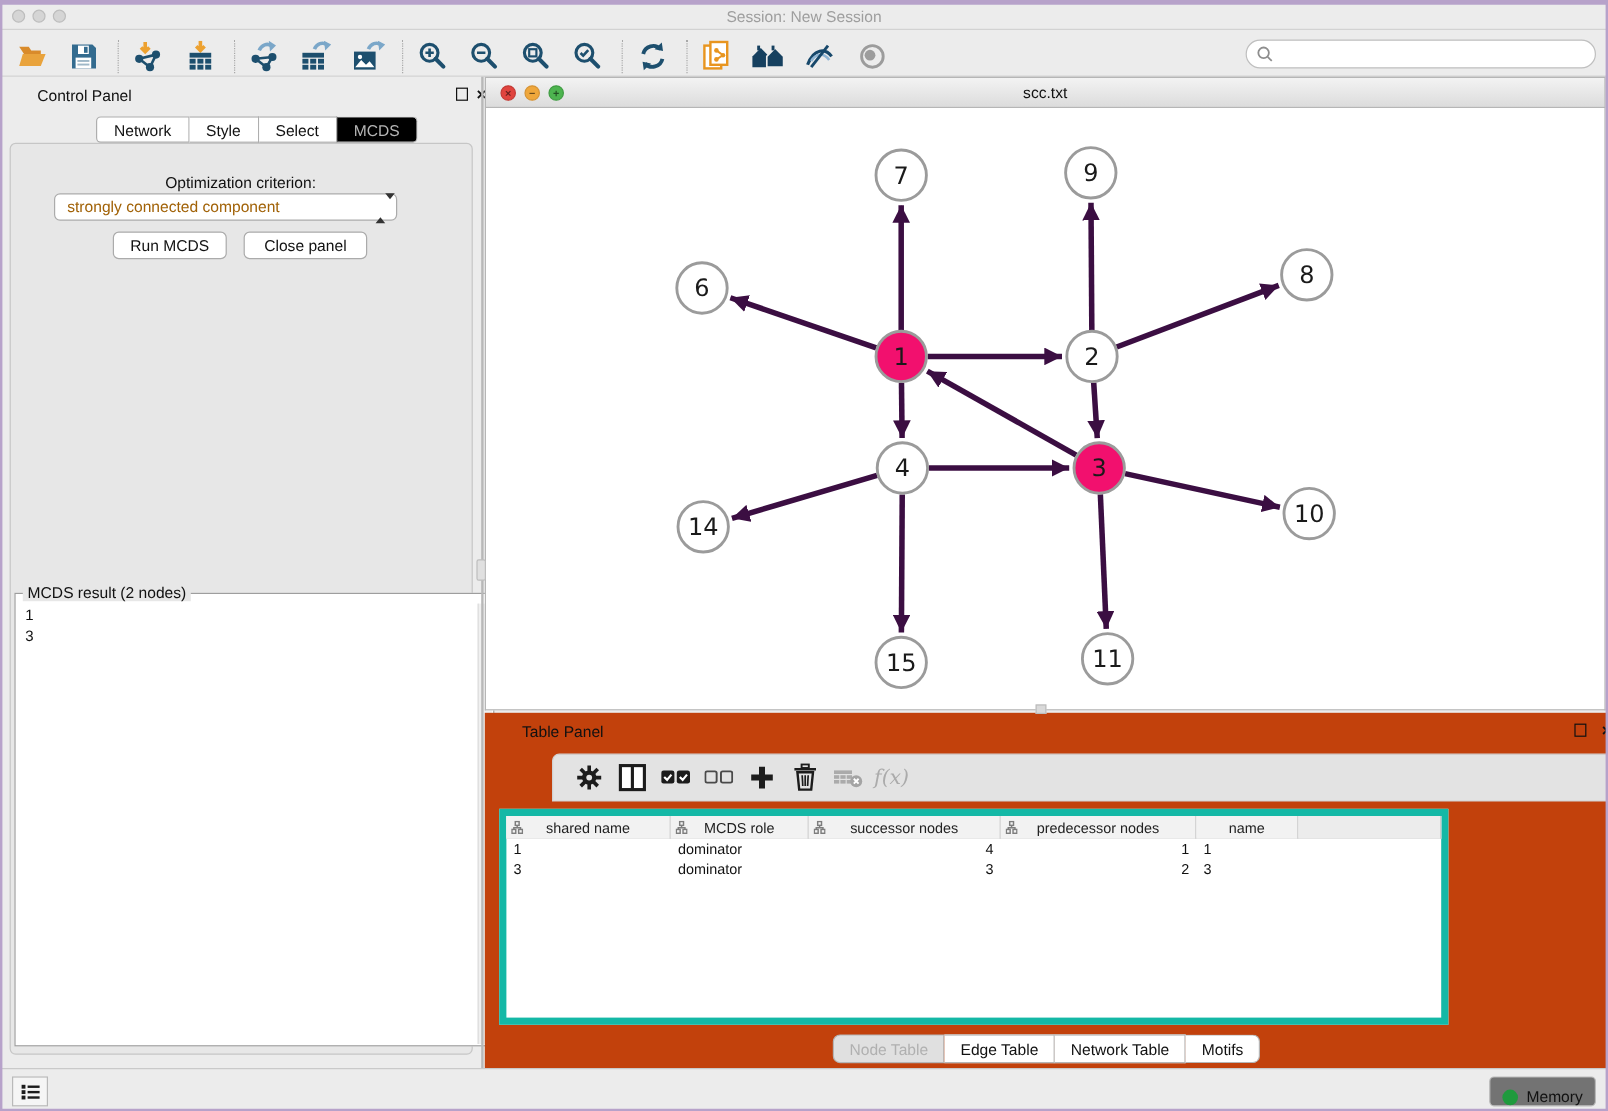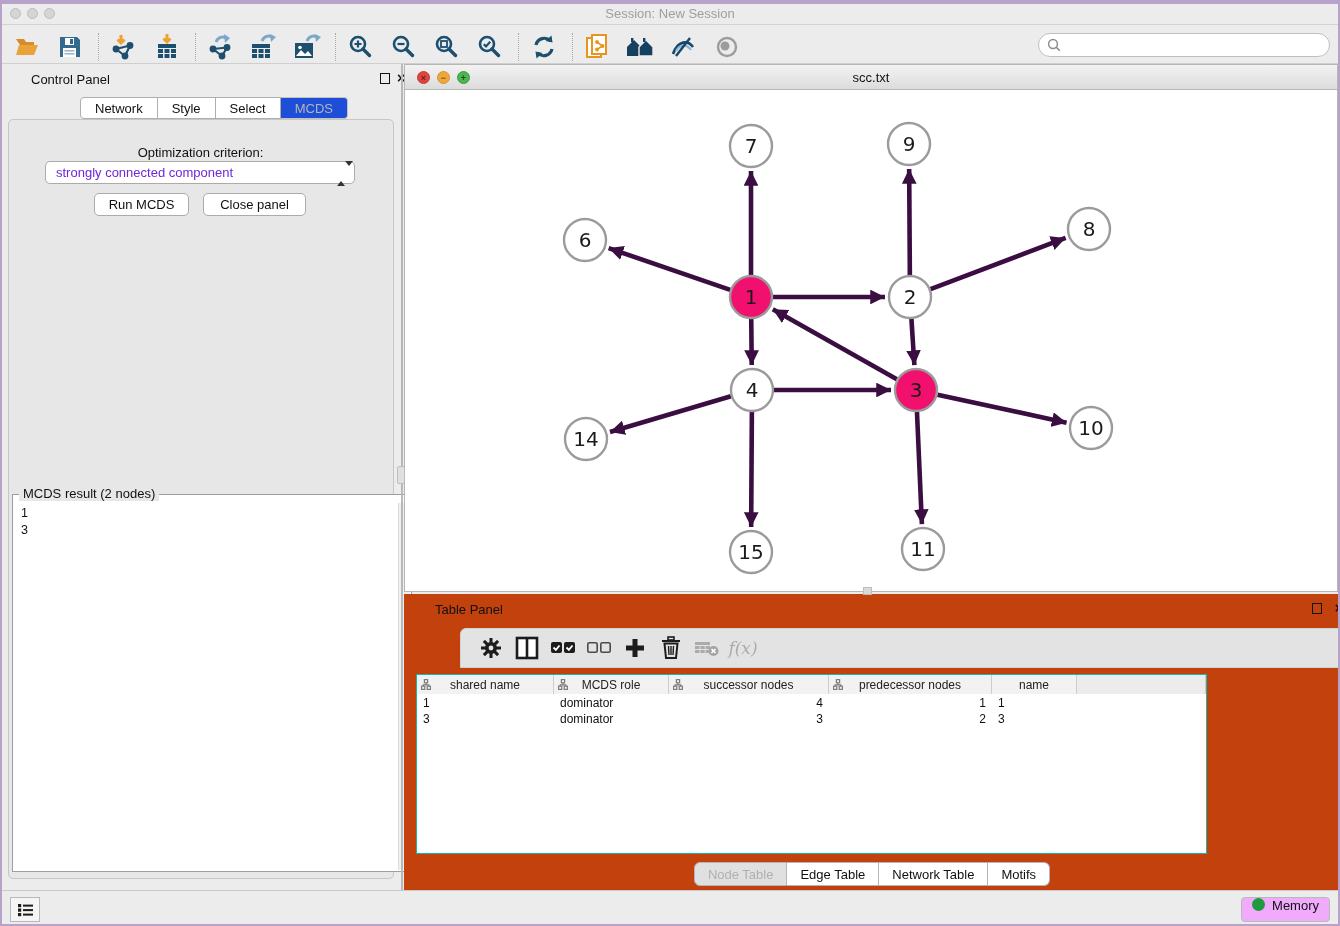--- a/index.html
+++ b/index.html
@@ -23,24 +23,24 @@
   
   .control-panel { position:absolute; left:0; top:64px; width:401px; height:826px; background:#ececec; }
   .panel-head { position:absolute; left:0; top:0; width:100%; height:30px;margin-left:19px; }
   .panel-title { position:absolute; left:12px; top:8px; font-size:13px; color:#111; }
   .float-ico { position:absolute; width:10px; height:11px; border:1.5px solid #111; top:9px; }
   .close-x { position:absolute; top:6px; font-size:14px; font-weight:bold; color:#111; line-height:16px; }
   .cp-tabs { position:absolute; left:80px; top:33px; height:22px; display:flex; z-index:5; }
   .cp-tab { height:22px; padding:0 14px; background:#fff; border:1px solid #aeaeae; border-left:none; font-size:13px; display:flex; align-items:center; color:#111; }
   .cp-tab:first-child { border-left:1px solid #aeaeae; border-radius:4px 0 0 4px; }
   .cp-tab:last-child { border-radius:0 4px 4px 0; }
-  .cp-tab.selected { background:#1d4ed8; color:#b5b5b5; border-color:#c2c2c2; }
+  .cp-tab.selected { background:#000000; color:#b5b5b5; border-color:#c2c2c2; }
   .cp-box { position:absolute; left:8px; top:55px; width:386px; height:760px; background:#e7e7e7; border:1px solid #c6c6c6; border-radius:5px; }
   .opt-label { position:absolute; left:0; width:100%; top:81px; text-align:center; font-size:13px; color:#111; }
-  .opt-select { position:absolute; left:45px; top:97px; width:310px; height:23px; background:#fff; border:1px solid #ababab; border-radius:5px; font-size:13px; display:flex; align-items:center; padding:0 10px; color:#6d28d9; }
+  .opt-select { position:absolute; left:45px; top:97px; width:286px; height:23px; background:#fff; border:1px solid #ababab; border-radius:5px; font-size:13px; display:flex; align-items:center; padding:0 10px; color:#a16207; }
   .opt-arrows { position:absolute; right:8px; top:4px; width:9px; height:15px; }
   .opt-arrows .up { width:0;height:0;border-left:4.5px solid transparent;border-right:4.5px solid transparent;border-bottom:5px solid #333; margin-bottom:3px;}
   .opt-arrows .dn { width:0;height:0;border-left:4.5px solid transparent;border-right:4.5px solid transparent;border-top:5px solid #333;}
   .cp-btn { position:absolute; top:129px; height:23px; background:#fff; border:1px solid #ababab; border-radius:5px; font-size:13px; color:#111; display:flex; align-items:center; justify-content:center; }
   .mcds-fieldset { position:absolute; left:12px; top:430px; width:400px; height:378px; border:1px solid #9e9e9e; background:#fff; }
   .mcds-legend { position:absolute; left:6px; top:-9px; background:#e7e7e7; padding:0 4px; font-size:13px; color:#111; }
   .mcds-text { position:absolute; left:1px; top:8px; right:13px; bottom:1px; background:#fff; font-size:12.5px; line-height:16.5px; padding:2px 7px; white-space:pre; color:#111; }
   .mcds-scroll { position:absolute; top:8px; right:1px; bottom:1px; width:12px; background:#f0f0f0; border-left:1px solid #dcdcdc; }
 
   .v-divider { position:absolute; left:401px; top:64px; width:2px; height:826px; background:#b8b8b8; }
@@ -52,37 +52,37 @@
   .light { position:absolute; top:6px; width:13px; height:13px; border-radius:50%; text-align:center; font-size:9px; font-weight:bold; line-height:13px; color:rgba(0,0,0,.55); }
   .net-title { position:absolute; left:0; right:0; top:5px; text-align:center; font-size:13px; color:#111; }
   .net-canvas { position:absolute; left:0; top:26px; width:934px; height:502px; background:#fff; border:1px solid #b6b6b6; border-top:none; }
   .hscroll-handle { position:absolute; left:458px; bottom:-4px; width:9px; height:8px; background:#d9d9d9; border:1px solid #bdbdbd; z-index:5;}
 
   
   .table-panel { position:absolute; left:404px; top:594px; width:936px; height:296px; background:#c2410c; }
   .tp-toolbar { position:absolute; left:12px; top:34px; width:916px; height:40px; background:#e3e3e3; border:1px solid #d2d2d2; border-radius:6px 6px 0 0; display:flex; align-items:center; padding-left:12px;margin-left:44px; }
   .tp-ico { width:36px; height:30px; display:flex; align-items:center; justify-content:center; flex:0 0 auto; }
   .fx { font-family:"DejaVu Serif", serif; font-style:italic; font-size:17px; color:#ababab; }
-  .grid-table { position:absolute; left:12px; top:80px; width:791px; height:180px; background:#fff; border:1px solid #14b8a6;padding-left:44px; }
+  .grid-table { position:absolute; left:12px; top:80px; width:791px; height:180px; background:#fff; border:6px solid #14b8a6;padding-left:44px; }
   .gt-header { position:absolute; left:0; top:0; width:100%; height:19px; display:flex; background:#f2f2f2; border-bottom:1px solid #bdbdbd; }
   .gt-hcell { height:19px; border-right:1px solid #cdcdcd; background:#f2f2f2; position:relative; display:flex; align-items:center; justify-content:center; font-size:12px; color:#222; flex:0 0 auto; }
   .gt-hcell .tree { position:absolute; left:4px; top:4px; }
   .gt-hfill { flex:1; background:#ececec; border-bottom:none; }
   .gt-row { position:absolute; left:0; width:100%; height:16px; display:flex; font-size:12px; color:#111; }
   .gt-cell { height:16px; flex:0 0 auto; padding:1px 6px; overflow:hidden; }
   .tp-tabs { position:absolute; left:0; top:268px; width:100%; display:flex; justify-content:center; }
   .tp-tab { height:24px; padding:0 13px; background:#fff; border:1px solid #b5b5b5; border-left:none; font-size:13px; display:flex; align-items:center; color:#111; }
   .tp-tab:first-child { border-left:1px solid #b5b5b5; border-radius:6px 0 0 6px; }
   .tp-tab:last-child { border-radius:0 6px 6px 0; }
   .tp-tab.selected { background:#e0e0e0; color:#b0b0b0; }
 
   
   .statusbar { position:absolute; left:0; top:890px; width:1340px; height:36px; background:#ececec; border-top:1px solid #c9c9c9; }
   .sb-left-btn { position:absolute; left:10px; top:6px; width:30px; height:25px; background:#f5f5f5; border:1px solid #b9b9b9; display:flex; align-items:center; justify-content:center; }
-  .sb-mem-btn { position:absolute; right:10px; top:6px; height:25px; padding:0 10px; background:#f0abfc; border:1px solid #b9b9b9; border-radius:4px; display:flex; align-items:flex-start; font-size:13px; color:#111; }
+  .sb-mem-btn { position:absolute; right:10px; top:6px; height:25px; padding:0 10px; background:#737373; border:1px solid #b9b9b9; border-radius:4px; display:flex; align-items:flex-end; font-size:13px; color:#111; }
   .mem-dot { width:13px; height:13px; border-radius:50%; background:#1f9a3d; margin-right:7px; }
 </style>
 </head>
 <body>
 
 <div class="frame"></div>
 
 <div class="titlebar">
   <span class="tl-dot" style="left:10px"></span>
   <span class="tl-dot" style="left:27px"></span>

